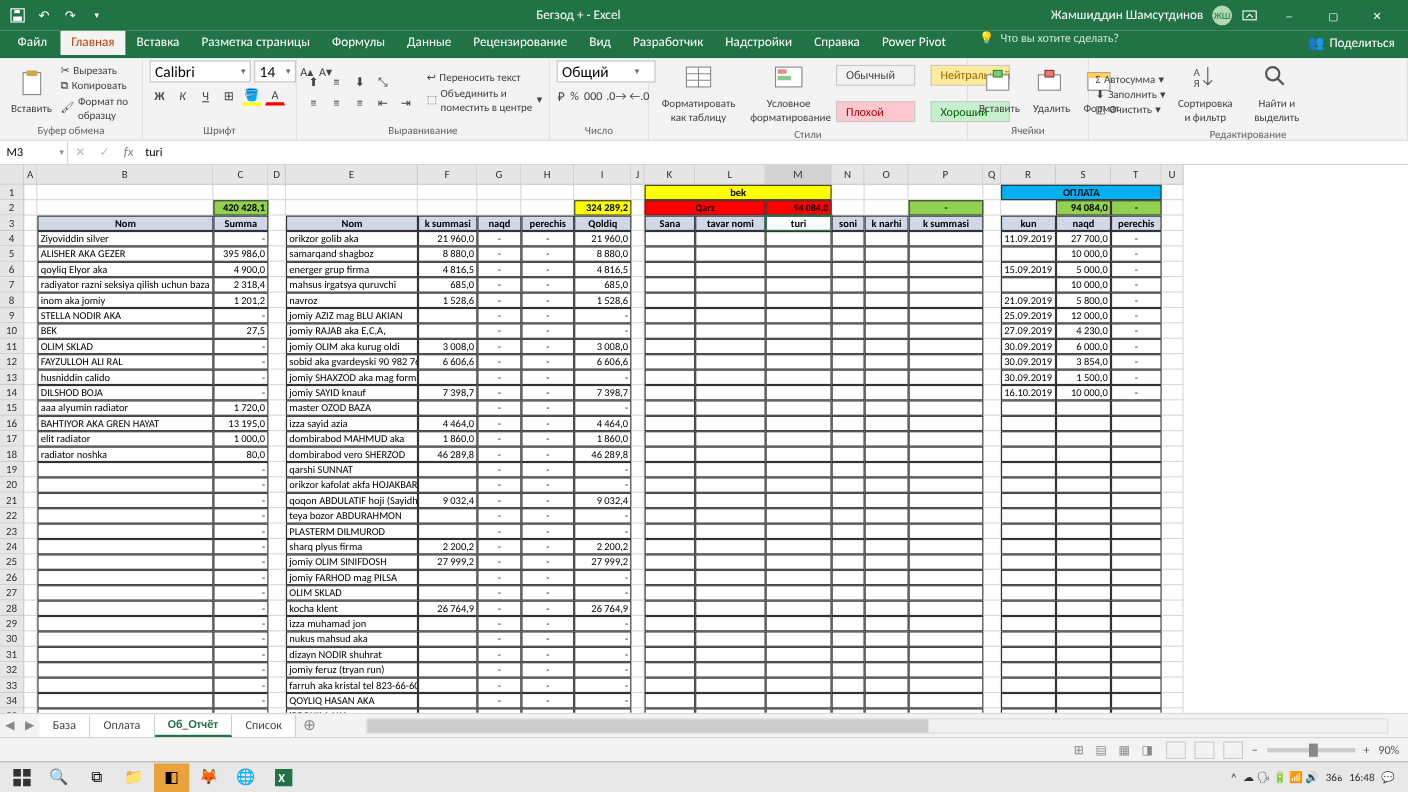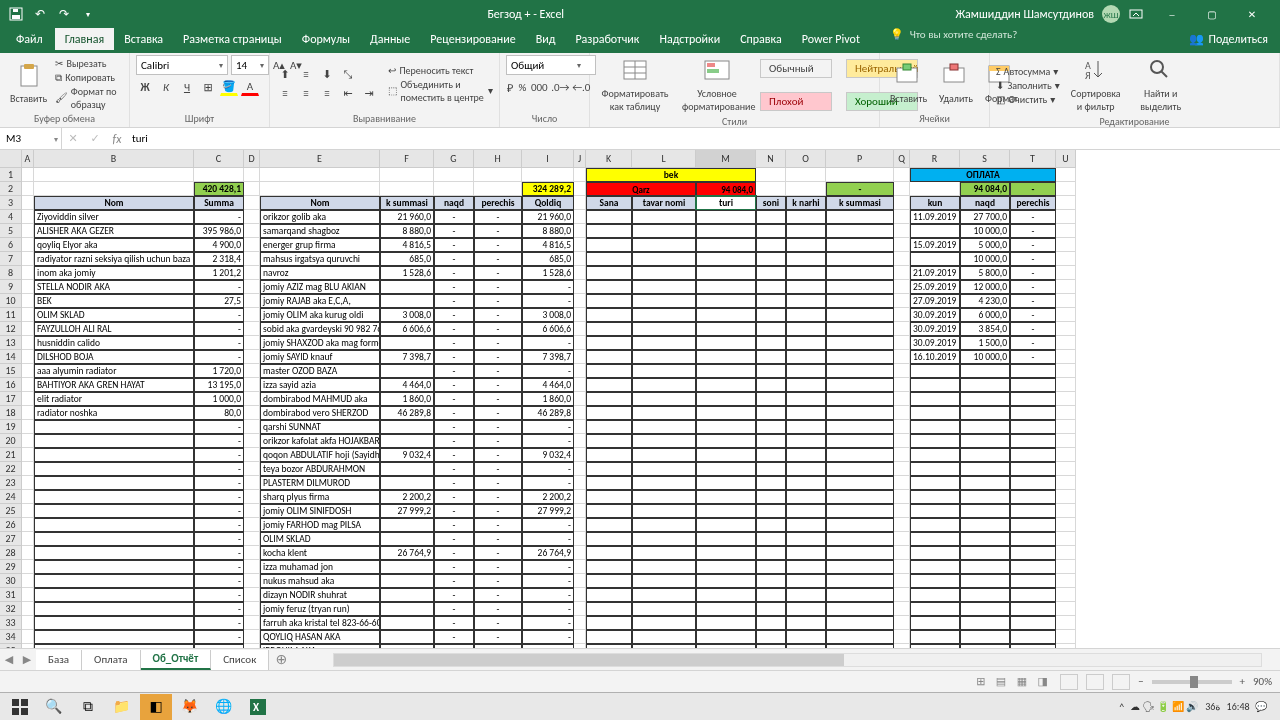--- a/index.html
+++ b/index.html
@@ -7,34 +7,34 @@
 .titlebar{background:#217346;height:28px;display:flex;align-items:center;color:#fff;font-size:12px}
 .titlebar .left{display:flex;align-items:center;gap:8px;padding-left:8px}
 .titlebar .qat-btn{width:16px;height:16px;display:flex;align-items:center;justify-content:center;color:#fff}
 .titlebar .center{flex:1;text-align:center}
 .titlebar .right{display:flex;align-items:center;gap:8px;padding-right:8px}
 .avatar{width:18px;height:18px;border-radius:50%;background:#b3d9b3;display:inline-flex;align-items:center;justify-content:center;font-size:9px;color:#217346}
 .winctl{display:flex}
 .winctl div{width:40px;height:28px;display:flex;align-items:center;justify-content:center;font-size:10px}
 .menubar{background:#217346;height:25px;display:flex;align-items:flex-start;padding-left:4px;color:#fff;font-size:12px}
 .menubar .mitem{padding:4px 10px;cursor:pointer}
-.menubar .mitem.active{background:#f3f3f3;color:#14532d}
+.menubar .mitem.active{background:#f3f3f3;color:#c2410c}
 .menubar .file{padding:4px 12px}
 .menubar .tell{margin-left:20px;display:flex;align-items:center;gap:6px;color:#cfe5d7;font-size:11px}
 .menubar .share{margin-left:auto;padding:4px 12px;display:flex;align-items:center;gap:4px}
 .ribbon{background:#f3f3f3;height:75px;border-bottom:1px solid #d4d4d4;display:flex;font-size:11px;color:#444}
 .rgroup{border-right:1px solid #e0e0e0;padding:2px 6px 0;display:flex;flex-direction:column;justify-content:space-between;position:relative}
 .rgroup-label{text-align:center;color:#666;font-size:10px;padding-bottom:2px}
 .rbody{flex:1;display:flex;align-items:center;gap:4px}
 .bigbtn{display:flex;flex-direction:column;align-items:center;gap:2px;padding:2px 4px;font-size:10px;text-align:center}
 .icn32{width:28px;height:28px;display:inline-block}
 .stackv{display:flex;flex-direction:column;gap:1px;font-size:10px}
 .rowline{display:flex;align-items:center;gap:3px}
 .fontbox{display:inline-flex;border:1px solid #c0c0c0;background:#fff;height:20px;align-items:center}
-.fontbox input{border:none;outline:none;font-size:11px;padding:0 4px;width:78px;background:transparent}
+.fontbox input{border:none;outline:none;font-size:14px;padding:0 4px;width:78px;background:transparent}
 .fontbox .dd{width:12px;text-align:center;color:#666;font-size:8px}
 .sq{width:18px;height:18px;border:1px solid transparent;display:inline-flex;align-items:center;justify-content:center;font-size:11px}
 .stylecell{border:1px solid #c8c8c8;padding:2px 8px;font-size:11px;width:72px;text-align:left;height:19px;display:flex;align-items:center}
 .stylegrid{display:grid;grid-template-columns:repeat(2,72px);gap:14px}
 .namebox-row{height:22px;border-bottom:1px solid #d4d4d4;display:flex;align-items:center;background:#fff}
 .namebox{width:62px;border-right:1px solid #d4d4d4;height:100%;display:flex;align-items:center;padding-left:6px;font-size:11px;position:relative}
 .namebox .dd{position:absolute;right:3px;font-size:8px;color:#888}
 .fxbar{display:flex;align-items:center;height:100%;flex:1}
 .fxbtn{width:22px;text-align:center;color:#888;font-size:11px}
 .fx{font-style:italic;color:#888;font-size:12px}

